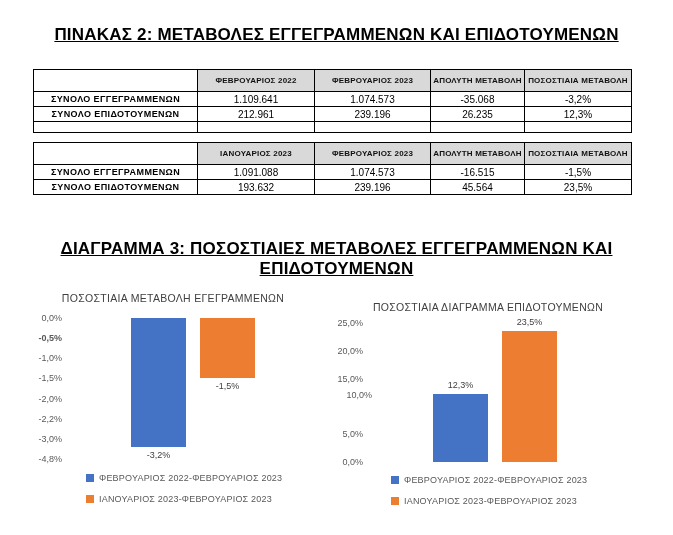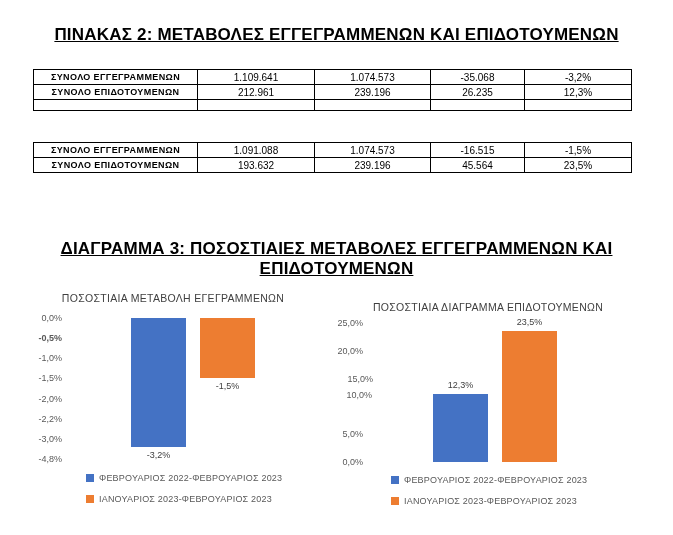--- a/index.html
+++ b/index.html
@@ -67,20 +67,27 @@
 
 <table class="data-table" id="table-a">
   <colgroup>
       <col style="width:164px">
       <col style="width:117px">
       <col style="width:116px">
       <col style="width:94px">
       <col style="width:107px">
     </colgroup>
   <tbody>
+      <tr>
+    <th class="c0"></th>
+    <th>ΦΕΒΡΟΥΑΡΙΟΣ 2022</th>
+    <th>ΦΕΒΡΟΥΑΡΙΟΣ 2023</th>
+    <th>ΑΠΟΛΥΤΗ ΜΕΤΑΒΟΛΗ</th>
+    <th>ΠΟΣΟΣΤΙΑΙΑ ΜΕΤΑΒΟΛΗ</th>
+  </tr>
   <tr>
     <td class="lbl">ΣΥΝΟΛΟ ΕΓΓΕΓΡΑΜΜΕΝΩΝ</td>
     <td>1.109.641</td>
     <td>1.074.573</td>
     <td>-35.068</td>
     <td>-3,2%</td>
   </tr>
   <tr>
     <td class="lbl">ΣΥΝΟΛΟ ΕΠΙΔΟΤΟΥΜΕΝΩΝ</td>
     <td>212.961</td>
@@ -100,20 +107,27 @@
 
 <table class="data-table" id="table-b">
   <colgroup>
       <col style="width:164px">
       <col style="width:117px">
       <col style="width:116px">
       <col style="width:94px">
       <col style="width:107px">
     </colgroup>
   <tbody>
+      <tr>
+    <th class="c0"></th>
+    <th>ΙΑΝΟΥΑΡΙΟΣ 2023</th>
+    <th>ΦΕΒΡΟΥΑΡΙΟΣ 2023</th>
+    <th>ΑΠΟΛΥΤΗ ΜΕΤΑΒΟΛΗ</th>
+    <th>ΠΟΣΟΣΤΙΑΙΑ ΜΕΤΑΒΟΛΗ</th>
+  </tr>
   <tr>
     <td class="lbl">ΣΥΝΟΛΟ ΕΓΓΕΓΡΑΜΜΕΝΩΝ</td>
     <td>1.091.088</td>
     <td>1.074.573</td>
     <td>-16.515</td>
     <td>-1,5%</td>
   </tr>
   <tr>
     <td class="lbl">ΣΥΝΟΛΟ ΕΠΙΔΟΤΟΥΜΕΝΩΝ</td>
     <td>193.632</td>
@@ -146,21 +160,21 @@
     </div>
     <div class="legend-item" style="left: 61px; top: 206px;">
       <span class="legend-swatch" style="background: rgb(237, 125, 49);"></span>
       <span class="legend-text">ΙΑΝΟΥΑΡΙΟΣ 2023-ΦΕΒΡΟΥΑΡΙΟΣ 2023</span>
     </div>
   </div>
 <div class="chart" id="chart-1">
     <div class="chart-title" style="top: 13px;">ΠΟΣΟΣΤΙΑΙΑ ΔΙΑΓΡΑΜΜΑ ΕΠΙΔΟΤΟΥΜΕΝΩΝ</div>
     <div class="ytick" style="top: 30px; width: 33px;">25,0%</div>
     <div class="ytick" style="top: 57.8px; width: 33px;">20,0%</div>
-    <div class="ytick" style="top: 85.6px; width: 33px; margin-left: 10px;">15,0%</div>
+    <div class="ytick" style="top: 85.6px; width: 33px;">15,0%</div>
     <div class="ytick" style="top: 102px; width: 33px; margin-left: 9px;">10,0%</div>
     <div class="ytick" style="top: 141.2px; width: 33px;">5,0%</div>
     <div class="ytick" style="top: 169px; width: 33px;">0,0%</div>
     <div class="bar" style="left: 103px; top: 105.612px; width: 55px; height: 68.388px; background: rgb(68, 114, 196);"></div>
     <div class="bar-label" style="left: 100.5px; top: 91.612px;">12,3%</div>
     <div class="bar" style="left: 172px; top: 43.34px; width: 55px; height: 130.66px; background: rgb(237, 125, 49);"></div>
     <div class="bar-label" style="left: 169.5px; top: 29.34px;">23,5%</div>
     <div class="legend-item" style="left: 61px; top: 187px;">
       <span class="legend-swatch" style="background: rgb(68, 114, 196);"></span>
       <span class="legend-text">ΦΕΒΡΟΥΑΡΙΟΣ 2022-ΦΕΒΡΟΥΑΡΙΟΣ 2023</span>

